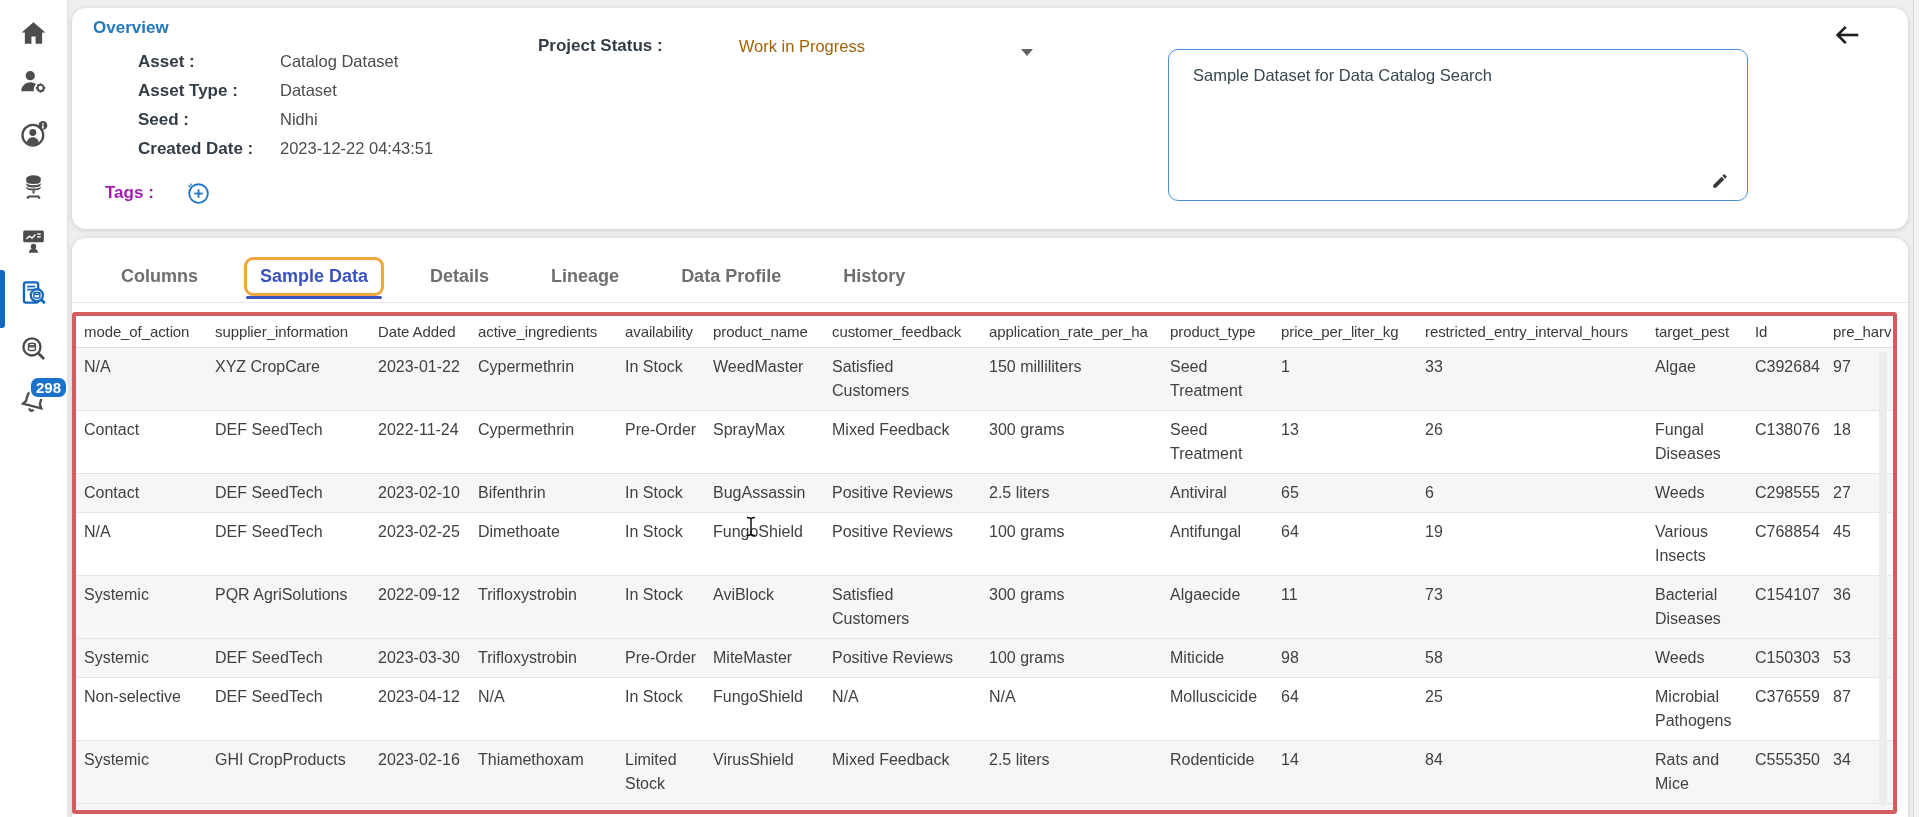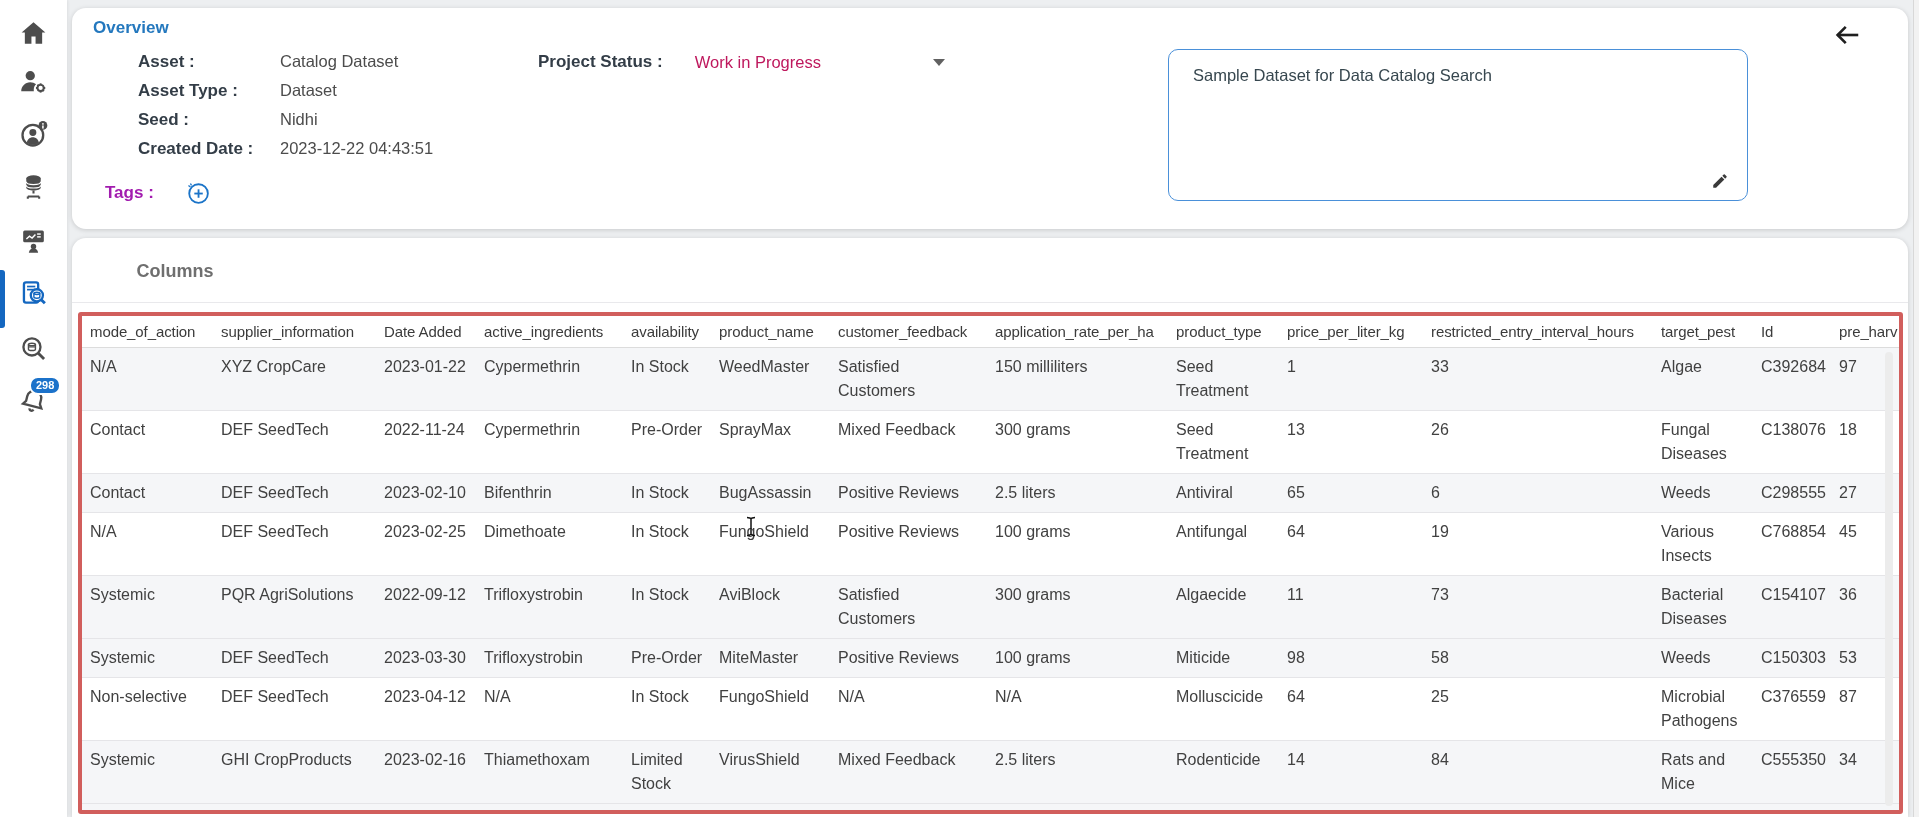--- a/index.html
+++ b/index.html
@@ -10,56 +10,56 @@
   }
   
   .sidebar{position:absolute;left:0;top:0;width:67px;height:817px;background:#ffffff;
     box-shadow:1px 0 3px rgba(0,0,0,.07);z-index:5;}
   .side-item{position:absolute;left:14px;width:38px;height:38px;display:flex;
     align-items:center;justify-content:center;cursor:pointer;}
   .side-item svg{width:31px;height:31px;}
   .active-bar{position:absolute;left:0;top:270px;width:5px;height:58px;background:#1467c0;
     border-radius:0 3px 3px 0;}
   .side-badge{position:absolute;left:29px;top:376px;background:#1b72ca;color:#fff;
-    font-size:11px;font-weight:bold;padding:2px 5px;border-radius:9px;border:2px solid #fff;
+    font-size:15px;font-weight:bold;padding:2px 5px;border-radius:9px;border:2px solid #fff;
     line-height:1;z-index:6;}
   
   .card{position:absolute;background:#fff;box-shadow:0 1px 5px rgba(0,0,0,.16);}
   .overview-card{left:72px;top:8px;width:1836px;height:221px;border-radius:14px;}
   .table-card{left:72px;top:238px;width:1836px;height:579px;border-radius:14px 14px 0 0;}
   
   .ov-title{position:absolute;left:21px;top:10px;font-size:17px;font-weight:800;color:#2478be;}
   .ov-fields{position:absolute;left:33px;top:44px;margin-left:33px;}
   .f-row{display:flex;margin-bottom:9px;}
   .f-label{width:142px;font-size:17px;font-weight:700;color:#333d47;}
   .f-value{font-size:16.5px;color:#4c4c4c;}
   .tags-row{position:absolute;left:33px;top:172px;display:flex;align-items:center;}
   .tags-label{font-size:17px;font-weight:700;color:#a21caf;width:80px;}
   .add-tag-btn{width:26px;height:26px;cursor:pointer;}
-  .status-row{position:absolute;left:466px;top:44px;display:flex;align-items:center;}
+  .status-row{position:absolute;left:466px;top:28px;display:flex;align-items:flex-end;gap:44px;}
   .status-label{font-size:17px;font-weight:700;color:#333d47;}
-  .status-value{font-size:16.5px;color:#be185d;margin-left:32px;}
+  .status-value{font-size:16.5px;color:#a16207;margin-left:32px;}
   .status-caret{width:0;height:0;border-left:6px solid transparent;border-right:6px solid transparent;
     border-top:7px solid #616161;margin-left:112px;cursor:pointer;}
   .desc-box{position:absolute;left:1096px;top:41px;width:580px;height:152px;
     border:1.4px solid #4a90d9;border-radius:10px;background:#fff;box-sizing:border-box;cursor:text;}
   .desc-text{position:absolute;left:24px;top:16px;font-size:16.5px;color:#37474f;}
   .edit-pencil{position:absolute;right:18px;bottom:10px;width:18px;height:18px;cursor:pointer;}
   .back-btn{position:absolute;left:1758px;top:10px;width:34px;height:34px;cursor:pointer;
     display:flex;align-items:center;justify-content:center;}
   
-  .tabs{position:absolute;left:33px;top:14px;display:flex;align-items:center;gap:30px;height:48px;flex-direction:column;}
+  .tabs{position:absolute;left:33px;top:14px;display:flex;align-items:center;gap:30px;height:48px;}
   .tab{font-size:18px;font-weight:600;color:#6f6f6f;padding:6px 13px;border:3px solid transparent;
     border-radius:9px;cursor:pointer;position:relative;white-space:nowrap;}
   .tab.active{color:#3a53c0;border-color:#f2a640;}
   .tab.active::after{content:"";position:absolute;left:-1px;right:-1px;bottom:-6px;height:3px;
     background:#3a53c0;border-radius:2px;}
   .tab-divider{position:absolute;left:0;top:64px;width:100%;height:1px;background:#e9e9ec;}
   
-  .red-box{position:absolute;left:6px;top:74px;width:1825px;height:502px;box-sizing:border-box;
+  .red-box{position:absolute;left:0;top:74px;width:1825px;height:502px;box-sizing:border-box;
     border:4px solid #d15e5c;border-radius:3px;overflow:hidden;background:#fff;}
   table.sample{border-collapse:collapse;table-layout:fixed;width:1817px;}
   .sample th{font-size:15px;font-weight:400;color:#3b3b3b;text-align:left;
     padding:7px 6px 7px 0;border-bottom:1px solid #dcdcdc;letter-spacing:-0.1px;white-space:nowrap;
     overflow:hidden;}
   .sample td{font-size:16px;color:#414141;vertical-align:top;text-align:left;
     padding:7px 14px 7px 0;border-bottom:1px solid #e5e5e8;line-height:24px;}
   .sample th:first-child,.sample td:first-child{padding-left:8px;}
   tr.shaded td{background:#f5f6f8;}
   .tbl-scroll{position:absolute;right:6px;top:36px;bottom:4px;width:8px;background:#ececec;border-radius:4px;}

